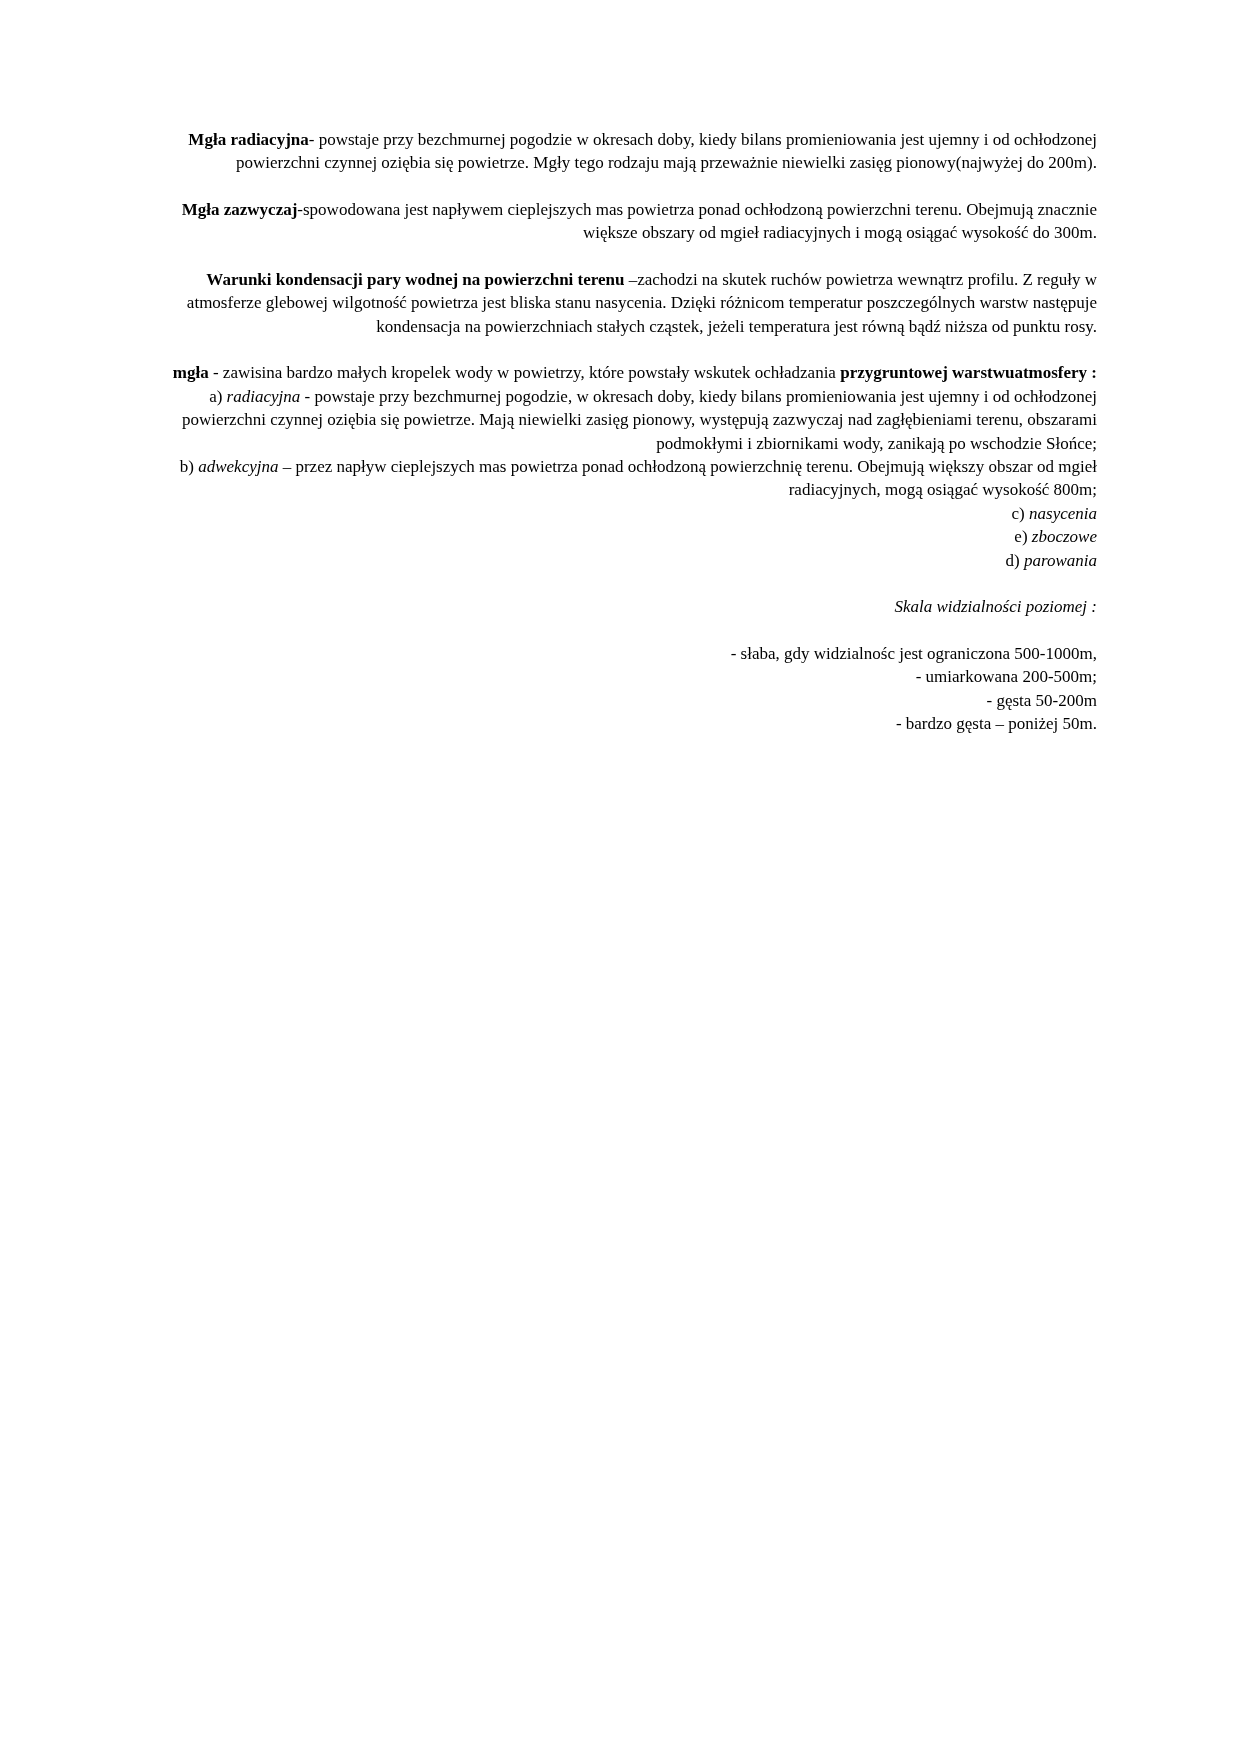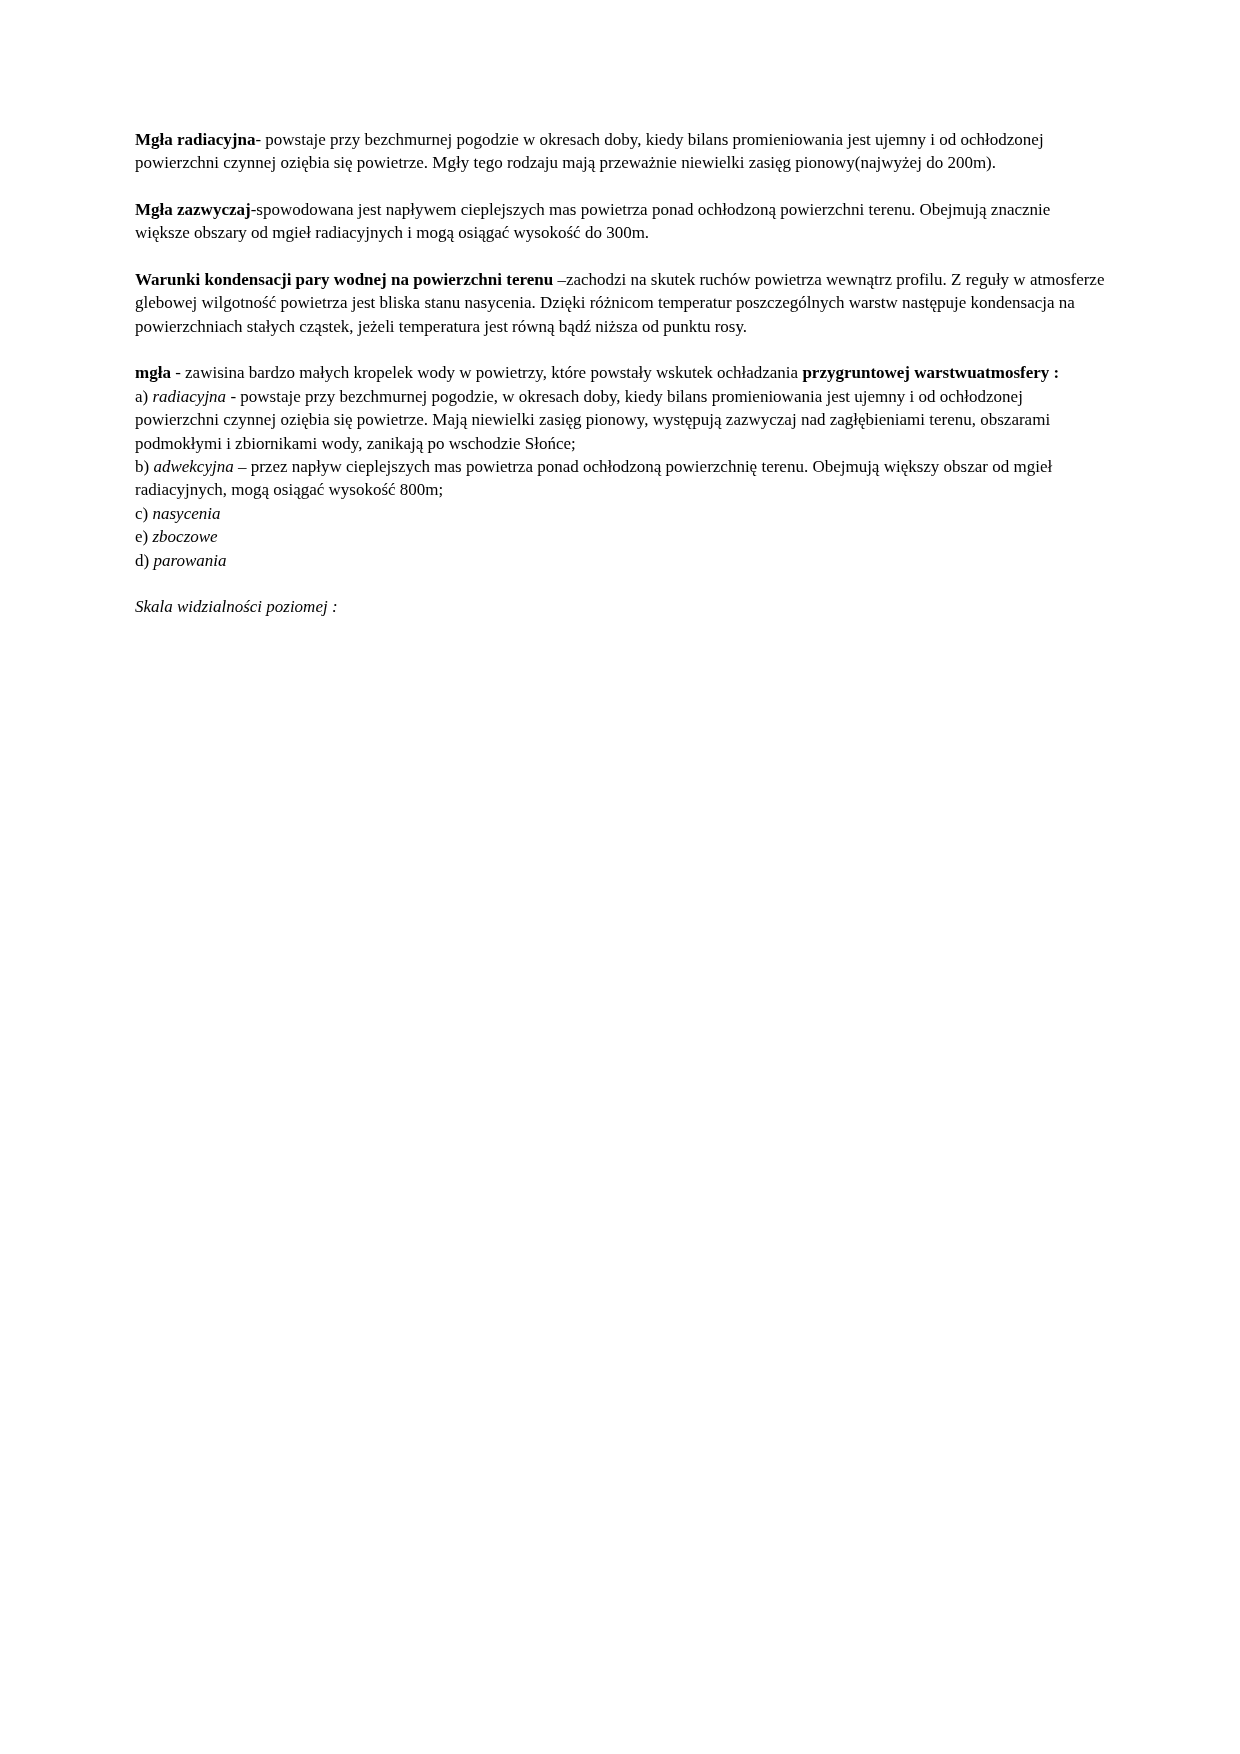--- a/index.html
+++ b/index.html
@@ -13,21 +13,22 @@
     min-height: 1754px;
     background: #ffffff;
     box-sizing: border-box;
     padding: 128px 135px 60px 135px;
     font-family: "Liberation Serif", "DejaVu Serif", serif;
     font-size: 17px;
     line-height: 1.38;
     color: #000000;
   }
   .block {
-    margin: 0 0 23px 0;
+    margin: 0 8px 23px 0;
+    text-align: right;
   }
   .line {
     margin: 0;
   }
   .bold { font-weight: bold; }
   .italic { font-style: italic; }
 </style>
 </head>
 <body>
 
@@ -46,14 +47,20 @@
         <div class="line"><span class="bold">mgła</span><span> - zawisina bardzo małych kropelek wody w powietrzy, które powstały wskutek ochładzania </span><span class="bold">przygruntowej warstwuatmosfery :</span></div>
         <div class="line"><span>a) </span><span class="italic">radiacyjna</span><span> - powstaje przy bezchmurnej pogodzie, w okresach doby, kiedy bilans promieniowania jest ujemny i od ochłodzonej powierzchni czynnej oziębia się powietrze. Mają niewielki zasięg pionowy, występują zazwyczaj nad zagłębieniami terenu, obszarami podmokłymi i zbiornikami wody, zanikają po wschodzie Słońce;</span></div>
         <div class="line"><span>b) </span><span class="italic">adwekcyjna</span><span> – przez napływ cieplejszych mas powietrza ponad ochłodzoną powierzchnię terenu. Obejmują większy obszar od mgieł radiacyjnych, mogą osiągać wysokość 800m;</span></div>
         <div class="line"><span>c) </span><span class="italic">nasycenia</span></div>
         <div class="line"><span>e) </span><span class="italic">zboczowe</span></div>
         <div class="line"><span>d) </span><span class="italic">parowania</span></div>
       </div>
       <div class="block">
         <div class="line"><span class="italic">Skala widzialności poziomej :</span></div>
       </div>
+      <div class="block">
+        <div class="line"><span>- słaba, gdy widzialnośc jest ograniczona 500-1000m,</span></div>
+        <div class="line"><span>- umiarkowana 200-500m;</span></div>
+        <div class="line"><span>- gęsta 50-200m</span></div>
+        <div class="line"><span>- bardzo gęsta – poniżej 50m.</span></div>
+      </div>
     </div>
 </div>
 
 </body></html>

